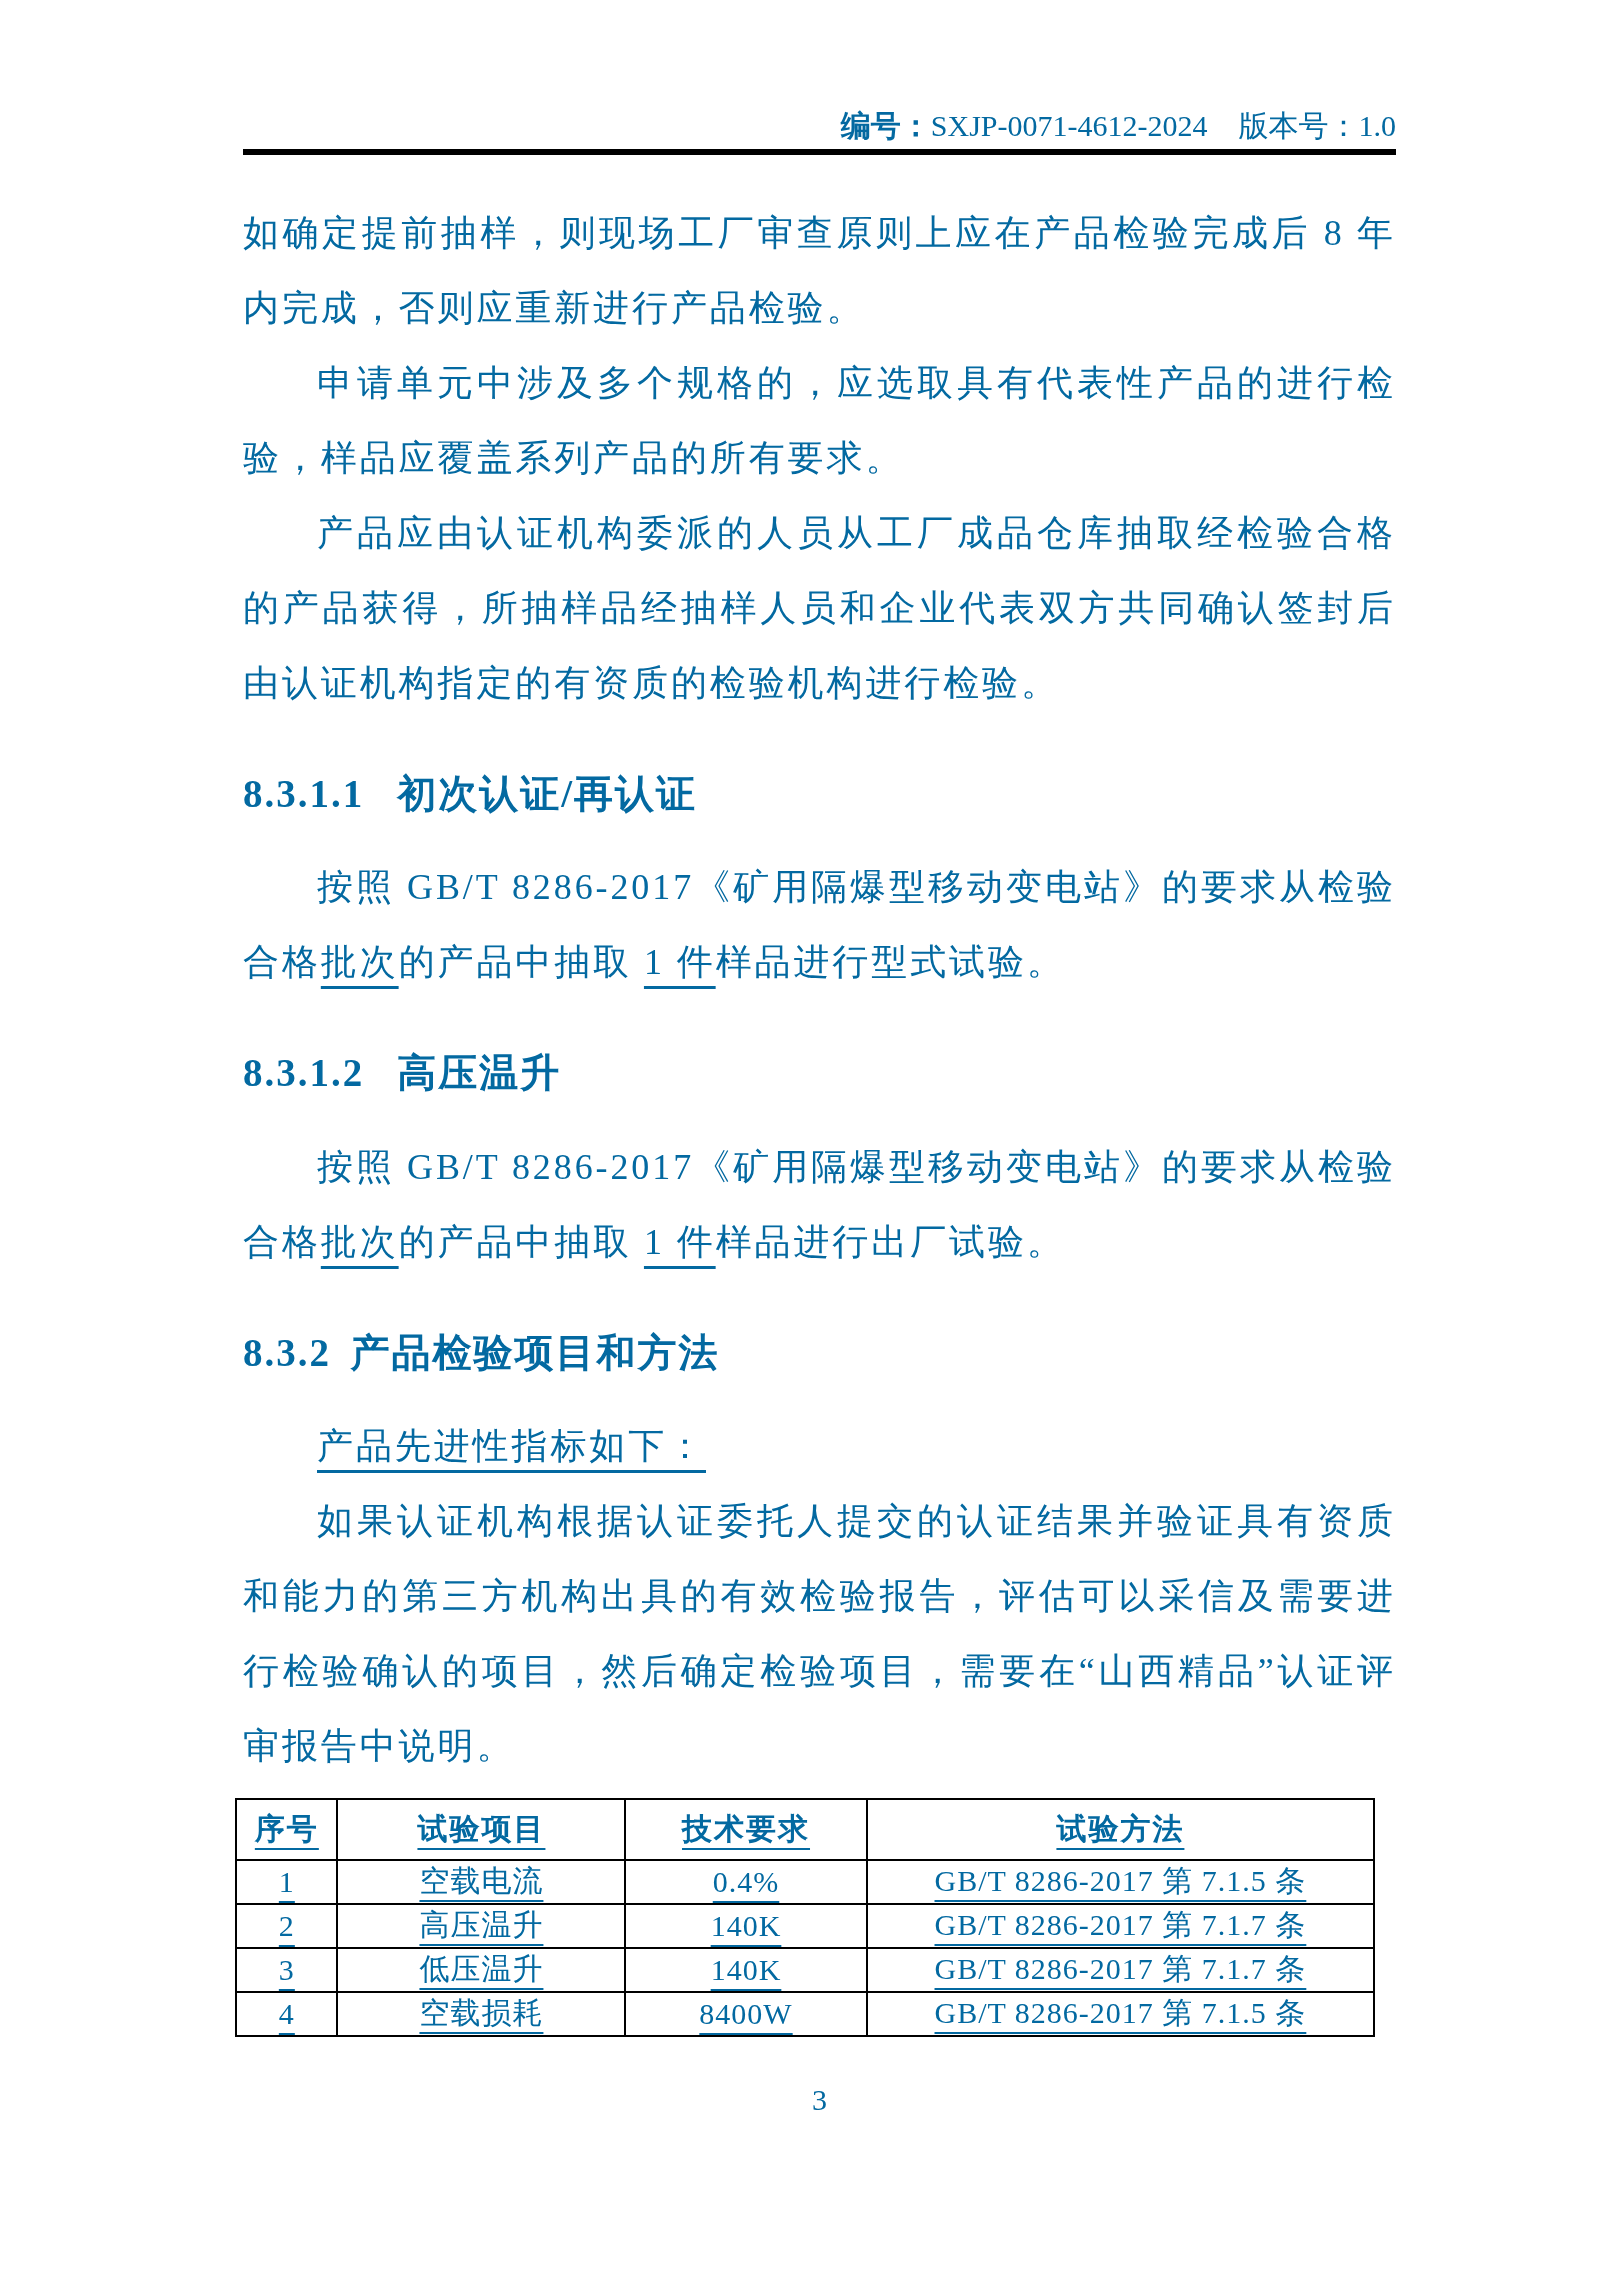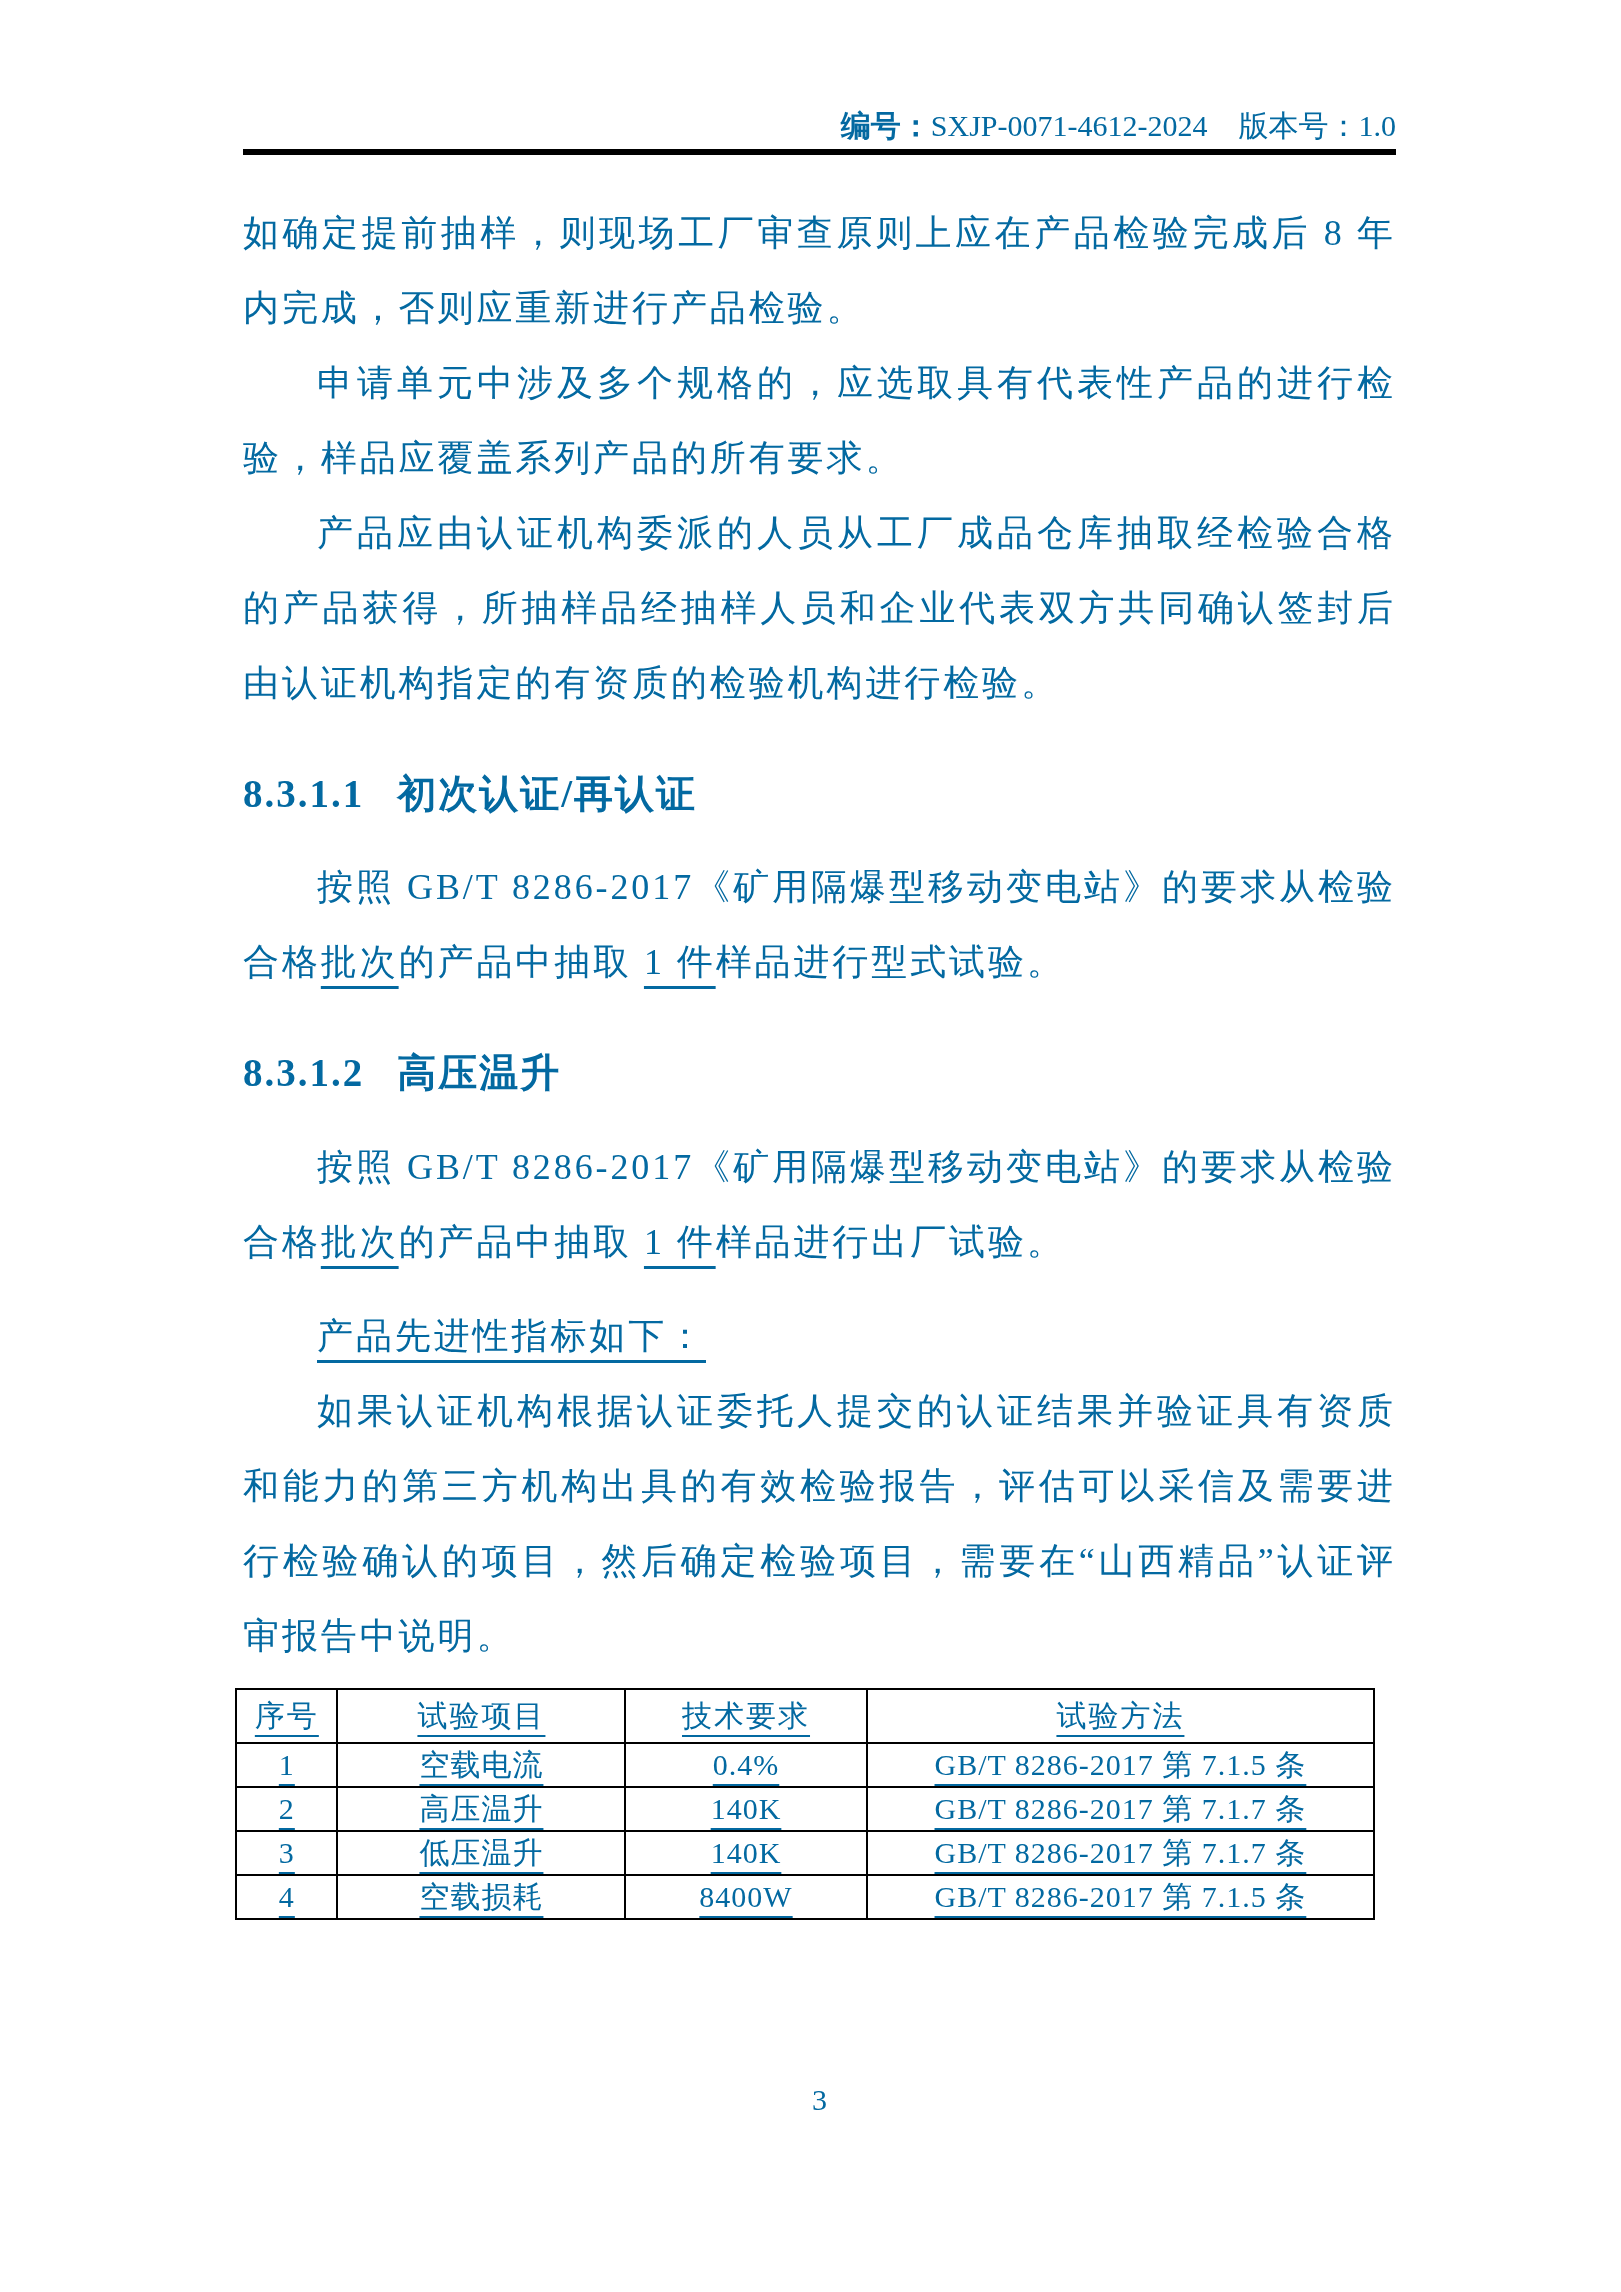--- a/index.html
+++ b/index.html
@@ -46,21 +46,21 @@
   }
   .itable th, .itable td {
     border: 2.9px solid #000000; padding: 0;
     text-align: center; vertical-align: middle;
     font-size: 30px; letter-spacing: 1px;
     text-decoration: underline;
     text-decoration-thickness: 2px;
     text-underline-offset: 8.8px;
     overflow: hidden; white-space: nowrap;
   }
-  .itable th { height: 54px; font-weight: normal; letter-spacing: 2px; }
+  .itable th { height: 61px; font-weight: bold; letter-spacing: 2px; }
   .itable td { height: 44px; font-weight: normal; }
   .page-footer {
     position: absolute; top: 2080px; left: 243px; width: 1153px;
     text-align: center; font-size: 30px; line-height: 39px;
   }
 </style>
 </head>
 <body>
 
 <div class="page">
@@ -80,20 +80,21 @@
     <p class="para"><span>产品应由认证机构委派的人员从工厂成品仓库抽取经检验合格的产品获得，所抽样品经抽样人员和企业代表双方共同确认签封后由认证机构指定的有资质的检验机构进行检验。</span></p>
 
     <h3 class="heading"><span class="num">8.3.1.1</span><span class="title">初次认证/再认证</span></h3>
 
     <p class="para"><span>按照 GB/T 8286-2017《矿用隔爆型移动变电站》的要求从检验合格</span><span class="u">批次</span><span>的产品中抽取 </span><span class="u">1 件</span><span>样品进行型式试验。</span></p>
 
     <h3 class="heading"><span class="num">8.3.1.2</span><span class="title">高压温升</span></h3>
 
     <p class="para"><span>按照 GB/T 8286-2017《矿用隔爆型移动变电站》的要求从检验合格</span><span class="u">批次</span><span>的产品中抽取 </span><span class="u">1 件</span><span>样品进行出厂试验。</span></p>
 
+    <h3 class="heading tight"><span class="num">8.3.2</span><span class="title">产品检验项目和方法</span></h3>
 
     <p class="para intro-line"><span class="u">产品先进性指标如下：</span></p>
 
     <p class="para"><span>如果认证机构根据认证委托人提交的认证结果并验证具有资质和能力的第三方机构出具的有效检验报告，评估可以采信及需要进行检验确认的项目，然后确定检验项目，需要在“山西精品”认证评审报告中说明。</span></p>
 
     <table class="itable">
       <colgroup>
         <col style="width:8.9%">
         <col style="width:25.3%">
         <col style="width:21.2%">

